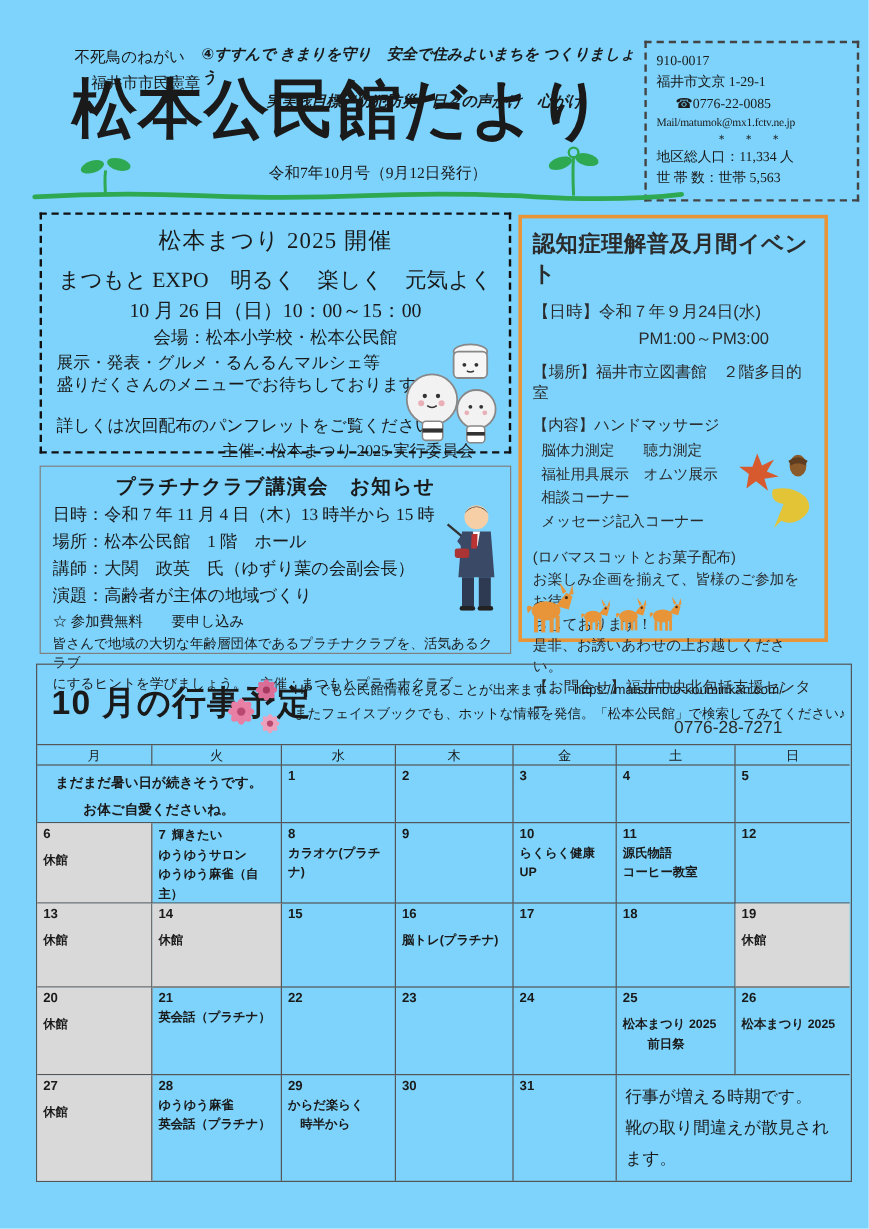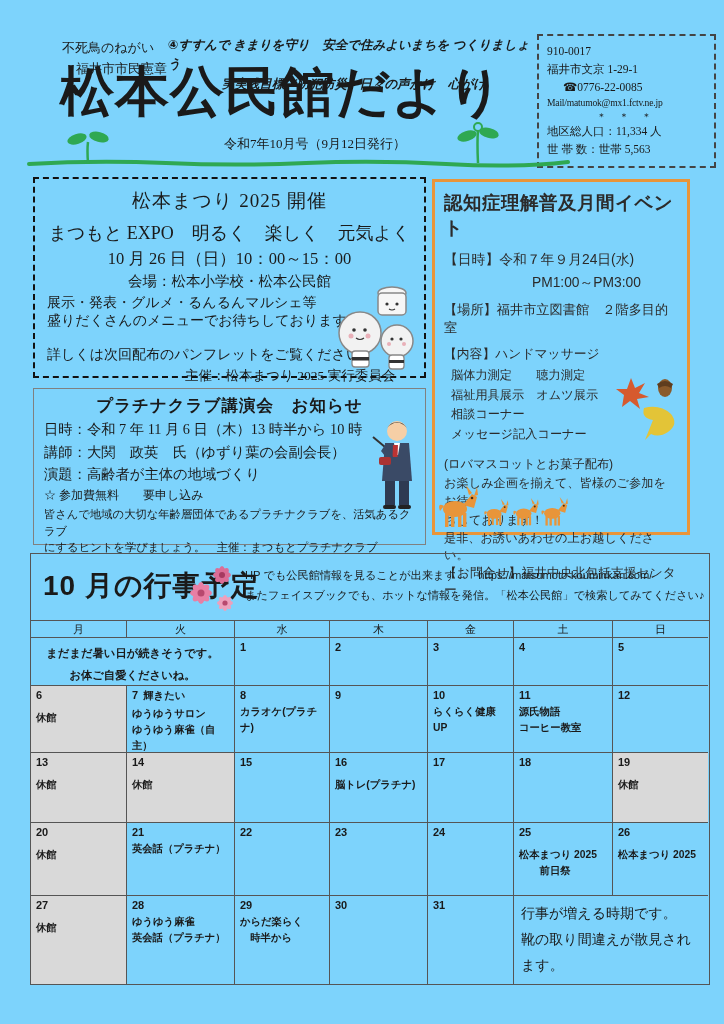--- a/index.html
+++ b/index.html
@@ -169,20 +169,21 @@
     <div class="d-content">【内容】ハンドマッサージ</div>
     <div class="d-items">脳体力測定　　聴力測定
 福祉用具展示　オムツ展示
 相談コーナー
 メッセージ記入コーナー</div>
     <div class="d-note1">(ロバマスコットとお菓子配布)</div>
     <div class="d-note2">お楽しみ企画を揃えて、皆様のご参加をお待
 ちしております！</div>
     <div class="d-note3">是非、お誘いあわせの上お越しください。</div>
     <div class="d-inquiry">【お問合せ】福井中央北包括支援センター</div>
+    <div class="d-phone">0776-28-7271</div>
     <svg class="abs leaves" width="66" height="66" viewBox="0 0 66 66">
       <polygon points="16,2 20,12 30,7 24,17 34,21 22,23 25,33 15,25 7,31 9,19 1,13 12,13" fill="#d65a2e"></polygon>
       <ellipse cx="50" cy="12" rx="7" ry="9" fill="#8a5a2b"></ellipse>
       <path d="M42 8 Q50 2 58 8 L56 12 Q50 8 44 12 Z" fill="#5f3d1e"></path>
       <path d="M30 64 L38 44 Q26 42 29 32 Q45 28 56 38 Q64 48 53 56 Q44 62 36 58 Z" fill="#e3c437"></path>
     </svg>
     <svg class="abs donkeys" width="132" height="46" viewBox="0 0 132 46">
       <g fill="#E8953A">
         <ellipse cx="18" cy="24" rx="12" ry="8"></ellipse>
         <rect x="8" y="28" width="3.4" height="14"></rect>
@@ -229,21 +230,22 @@
         <path d="M32 10 L29 0 L35 8 Z"></path>
           <path d="M37 11 L40 2 L41 10 Z"></path>
         <path d="M7 21 Q0 17 3 26 Z"></path>
         <circle cx="35" cy="13" r="1.5" fill="#4a2c10"></circle>
       </g>
     </svg>
   </div>
 
   <div class="abs platinum-box serif" style="position:absolute;">
     <div class="p-title">プラチナクラブ講演会　お知らせ</div>
-    <div class="p-l">日時：令和 7 年 11 月 6 日（木）13 時半から 10 時</div>
+    <div class="p-l">日時：令和 7 年 11 月 4 日（木）13 時半から 15 時</div>
+    <div class="p-l">場所：松本公民館　1 階　ホール</div>
     <div class="p-l">講師：大関　政英　氏（ゆずり葉の会副会長）</div>
     <div class="p-l">演題：高齢者が主体の地域づくり</div>
     <div class="p-l5">☆ 参加費無料　　要申し込み</div>
     <div class="p-l6">皆さんで地域の大切な年齢層団体であるプラチナクラブを、活気あるクラブ
 にするヒントを学びましょう。　主催：まつもとプラチナクラブ</div>
     <svg class="abs lecturer" width="54" height="94" viewBox="0 0 54 94">
       <line x1="6" y1="22" x2="30" y2="42" stroke="#333" stroke-width="2"></line>
       <circle cx="30" cy="16" r="10" fill="#f6cfa6"></circle>
       <path d="M20 13 Q30 2 40 13 Q36 7 30 7 Q24 7 20 13 Z" fill="#333"></path>
       <path d="M18 28 L42 28 L45 66 L15 66 Z" fill="#3a4a66"></path>

